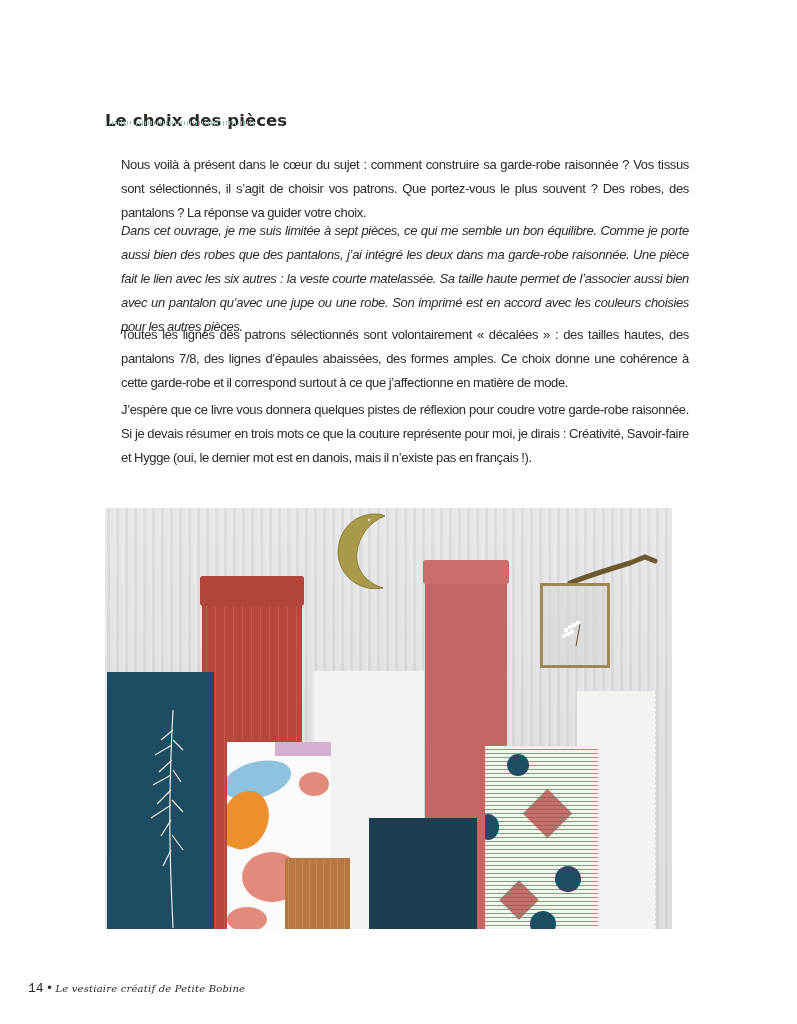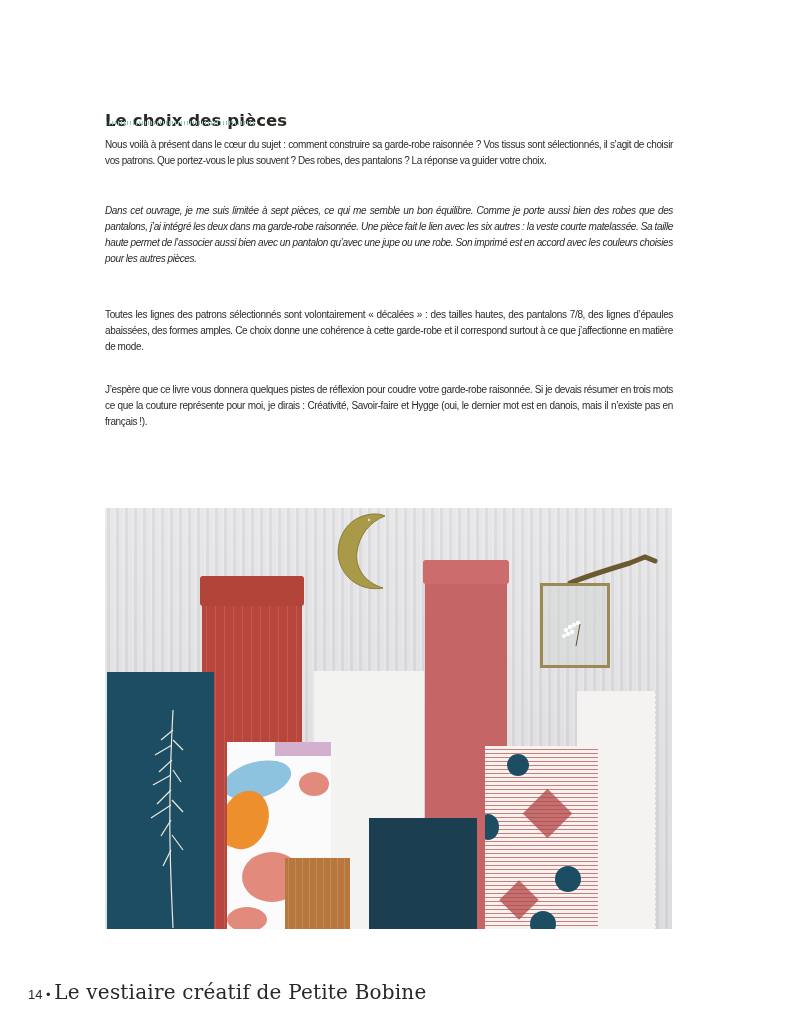--- a/index.html
+++ b/index.html
@@ -2,41 +2,41 @@
 <html><head>
   <meta charset="utf-8">
   <style>
     html, body { margin: 0; padding: 0; background: #ffffff; }
     body { width: 797px; height: 1024px; position: relative; overflow: hidden;
            font-family: "Liberation Sans", sans-serif; color: #2b2a26; }
     .heading { position: absolute; left: 105px; top: 97px; font-size: 16.5px; font-weight: bold;
                color: #2a2823; letter-spacing: 0.1px; font-family: "DejaVu Sans", sans-serif; }
     .heading-rule { position: absolute; left: 106px; top: 121px; width: 148px; height: 4px;
                     background: repeating-linear-gradient(90deg, #8fc8c0 0 1px, transparent 1px 3px); }
-    .para { position: absolute; left: 105px; width: 568px; font-size: 10px; line-height: 16px;
+    .para { position: absolute; left: 105px; width: 568px; font-size: 13px; line-height: 24px;
             color: #2b2a26; text-align: justify; font-family: "Liberation Sans", sans-serif;
-            letter-spacing: -0.35px; word-spacing: -0.3px; margin: 0; }
+            letter-spacing: -0.35px; word-spacing: -0.3px; margin: 16px; }
     .p1 { top: 137px; }
     .p2 { top: 203px; font-style: italic; }
     .p3 { top: 307px; }
     .p4 { top: 382px; }
 
     .photo { position: absolute; left: 105px; top: 508px; width: 567px; height: 421px; overflow: hidden;
              background:
                repeating-linear-gradient(90deg, rgba(255,255,255,0.25) 0 2px, rgba(170,170,175,0.12) 2px 5px, rgba(255,255,255,0.15) 5px 9px),
                linear-gradient(180deg, #e4e4e6 0%, #dcdcdf 50%, #d7d7da 100%); }
     .fab { position: absolute; }
     .moon { position: absolute; left: 228px; top: 4px; width: 62px; height: 80px; }
     .frame { position: absolute; left: 435px; top: 75px; width: 70px; height: 85px;
              border: 3px solid #9b8a55; background: rgba(210,215,210,0.55); box-sizing: border-box; }
     .frame-dots { position: absolute; left: 15px; top: 30px; width: 30px; height: 30px; }
     .chain { position: absolute; left: 460px; top: 45px; width: 95px; height: 35px; }
     .footer { position: absolute; left: 28px; top: 980px; font-size: 13px; color: #2a2823; white-space: nowrap; }
-    .footer .num { font-family: Liberation Sans, sans-serif; margin-top: 40px; }
-    .footer .title { font-family: "DejaVu Serif", serif; font-size: 20px; letter-spacing: 0.2px; }
+    .footer .num { font-family: Liberation Mono, monospace; margin-top: 40px; }
+    .footer .title { font-family: "DejaVu Serif", serif; font-style: italic; font-size: 10px; letter-spacing: 0.2px; }
   </style>
 </head>
 <body>
 
 <div>
   <h2 class="heading">Le choix des pièces</h2>
   <div class="heading-rule"></div>
 
   <p class="para p1">Nous voilà à présent dans le cœur du sujet : comment construire sa garde-robe raisonnée ? Vos tissus sont sélectionnés, il s’agit de choisir vos patrons. Que portez-vous le plus souvent ? Des robes, des pantalons ? La réponse va guider votre choix.</p>
   <p class="para p2">Dans cet ouvrage, je me suis limitée à sept pièces, ce qui me semble un bon équilibre. Comme je porte aussi bien des robes que des pantalons, j’ai intégré les deux dans ma garde-robe raisonnée. Une pièce fait le lien avec les six autres : la veste courte matelassée. Sa taille haute permet de l’associer aussi bien avec un pantalon qu’avec une jupe ou une robe. Son imprimé est en accord avec les couleurs choisies pour les autres pièces.</p>

